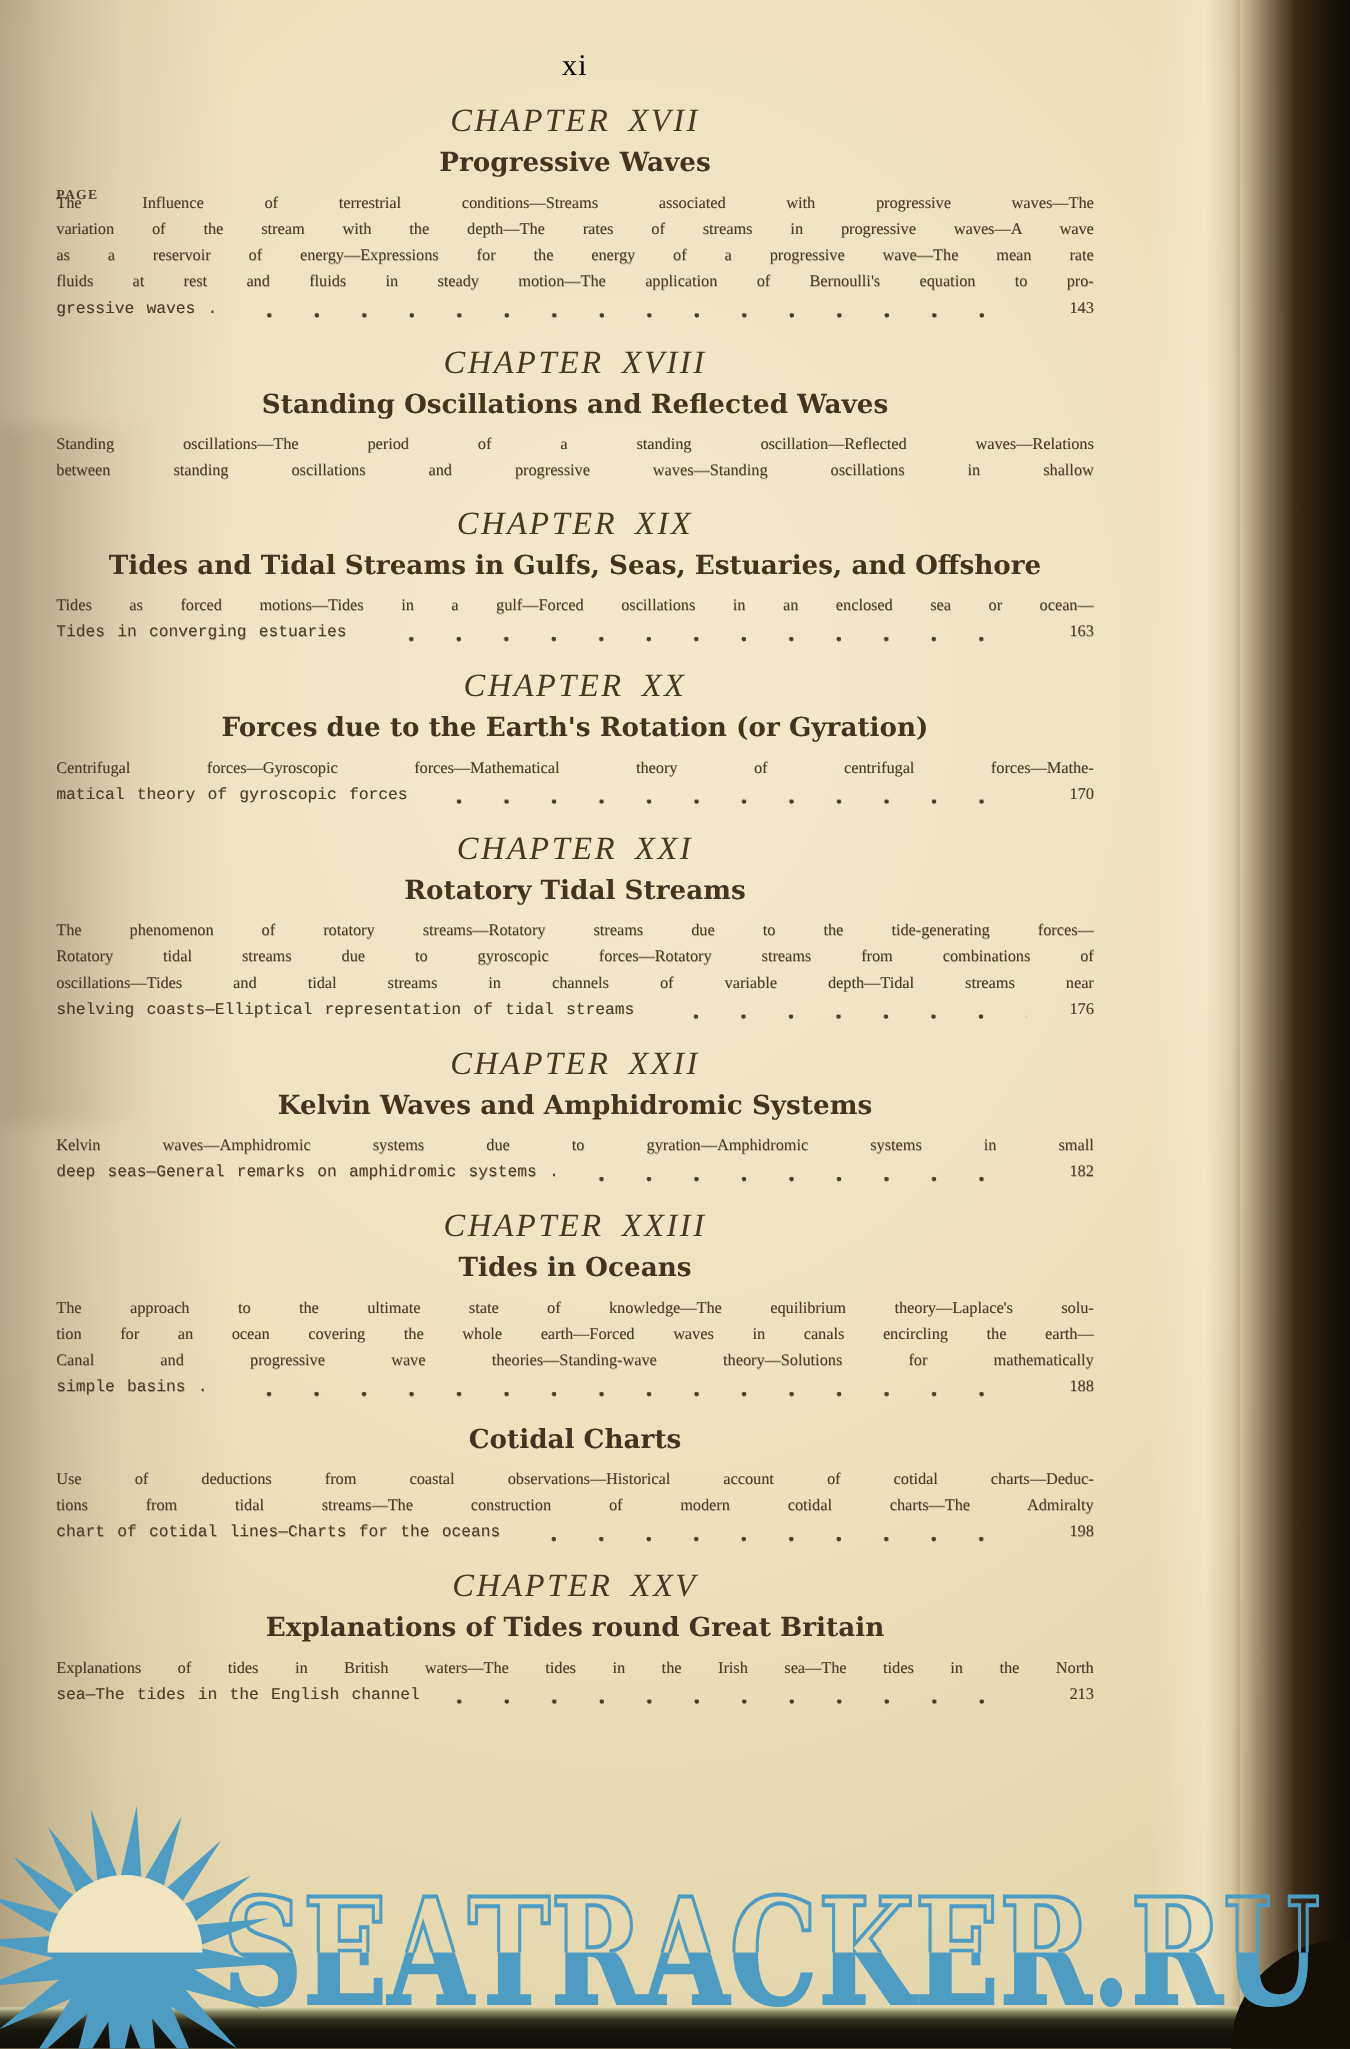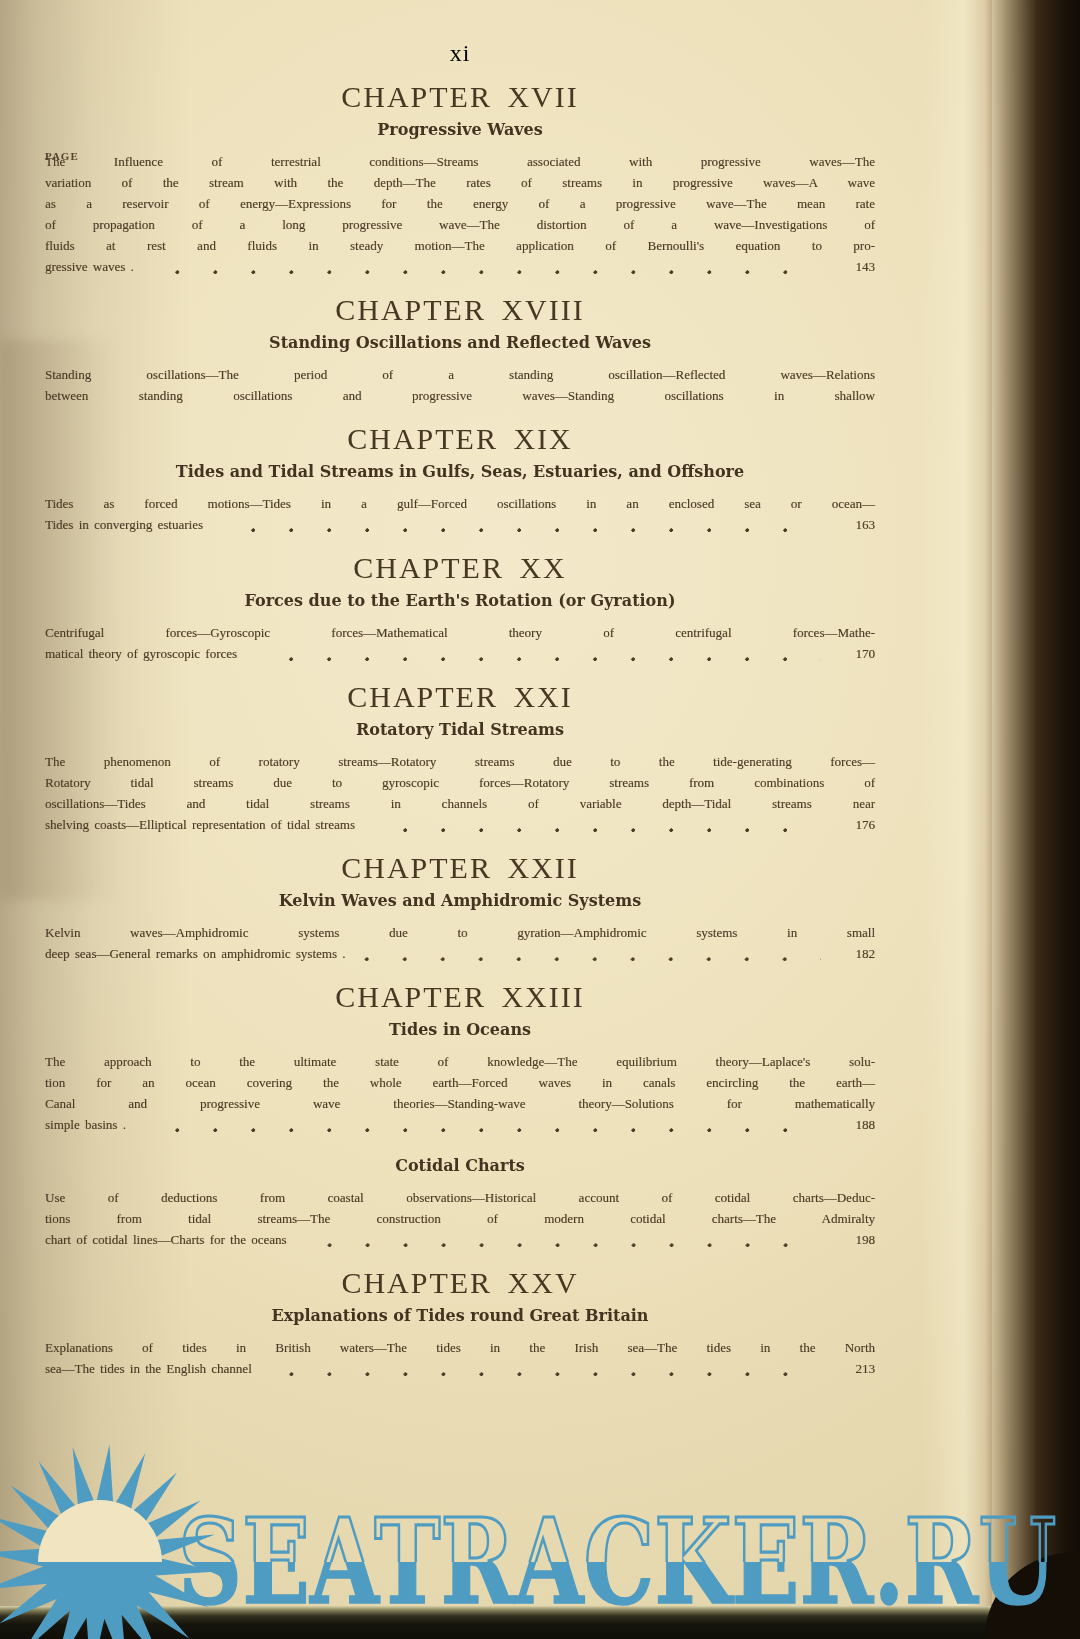--- a/index.html
+++ b/index.html
@@ -23,29 +23,29 @@
     background:linear-gradient(to bottom, #d9d3ab 0, #85825c 4px, #32301e 10px, #16150d 18px, #0e0d07 100%);}
   #corner-wedge{right:0;top:1552px;width:95px;height:90px;z-index:3;
     background:#150e06;border-top-left-radius:95%;}
 
   
   #text-block{position:absolute;left:45px;top:36px;width:830px;color:#4c3b26;z-index:1;}
   .folio{text-align:center;font-size:24px;letter-spacing:1px;}
   .page-col-label{position:absolute;left:45px;top:150px;width:830px;text-align:left;
     font-size:11px;letter-spacing:1px;font-weight:bold;color:#54422c;z-index:1;}
   .chapter-section{margin-top:19px;}
-  .chapter-heading{text-align:center;font-size:30px;line-height:28px;letter-spacing:2px;
-    margin:16px 0 7px 0;color:#483722;word-spacing:6px;}
+  .chapter-heading{text-align:center;font-size:26px;line-height:28px;letter-spacing:2px;
+    margin:16px 0 7px 0;color:#483722;word-spacing:6px;font-style:italic;}
   .chapter-title{text-align:center;font-family:"DejaVu Serif", serif;font-weight:bold;
-    font-size:16px;line-height:24px;margin:0 0 9px 0;color:#443320;}
+    font-size:21px;line-height:24px;margin:0 0 9px 0;color:#443320;}
   .chapter-summary{font-size:13px;line-height:21px;word-spacing:2px;
     text-shadow:0.4px 0.4px 0.5px rgba(74,58,36,.35);}
   .summary-line{text-align:justify;text-align-last:justify;}
   .summary-last-line{display:flex;align-items:baseline;}
-  .summary-last-text{white-space:nowrap;}
+  .summary-last-text{white-space:nowrap;font-family:Liberation Mono, monospace;}
   .dot-leader{flex:1 1 auto;height:5px;margin:0 14px 2px 18px;align-self:flex-end;
     background-image:radial-gradient(circle at 2.2px 2.2px, #4c3b26 1.7px, rgba(76,59,38,0) 1.9px);
     background-size:38px 5px;background-repeat:repeat-x;background-position:right bottom;}
   .page-number{width:40px;text-align:right;flex:0 0 auto;}
 
   
   #watermark{position:absolute;left:0;top:1400px;width:1080px;height:239px;z-index:5;pointer-events:none;}
 </style>
 </head>
 <body>
@@ -56,21 +56,20 @@
   <div class="page-col-label">PAGE</div>
 
   <div id="text-block" style="top:64px;">
       <div class="chapter-section">
         <div class="chapter-heading">CHAPTER XVII</div>
         <div class="chapter-title">Progressive Waves</div>
         <div class="chapter-summary">
           <div class="summary-line">The Influence of terrestrial conditions—Streams associated with progressive waves—The</div>
           <div class="summary-line">variation of the stream with the depth—The rates of streams in progressive waves—A wave</div>
           <div class="summary-line">as a reservoir of energy—Expressions for the energy of a progressive wave—The mean rate</div>
-          <div class="summary-line">of propagation of a long progressive wave—The distortion of a wave—Investigations of</div>
           <div class="summary-line">fluids at rest and fluids in steady motion—The application of Bernoulli's equation to pro-</div>
           <div class="summary-last-line">
             <span class="summary-last-text">gressive waves .</span>
             <span class="dot-leader"></span>
             <span class="page-number">143</span>
           </div>
         </div>
       </div>
       <div class="chapter-section">
         <div class="chapter-heading">CHAPTER XVIII</div>

